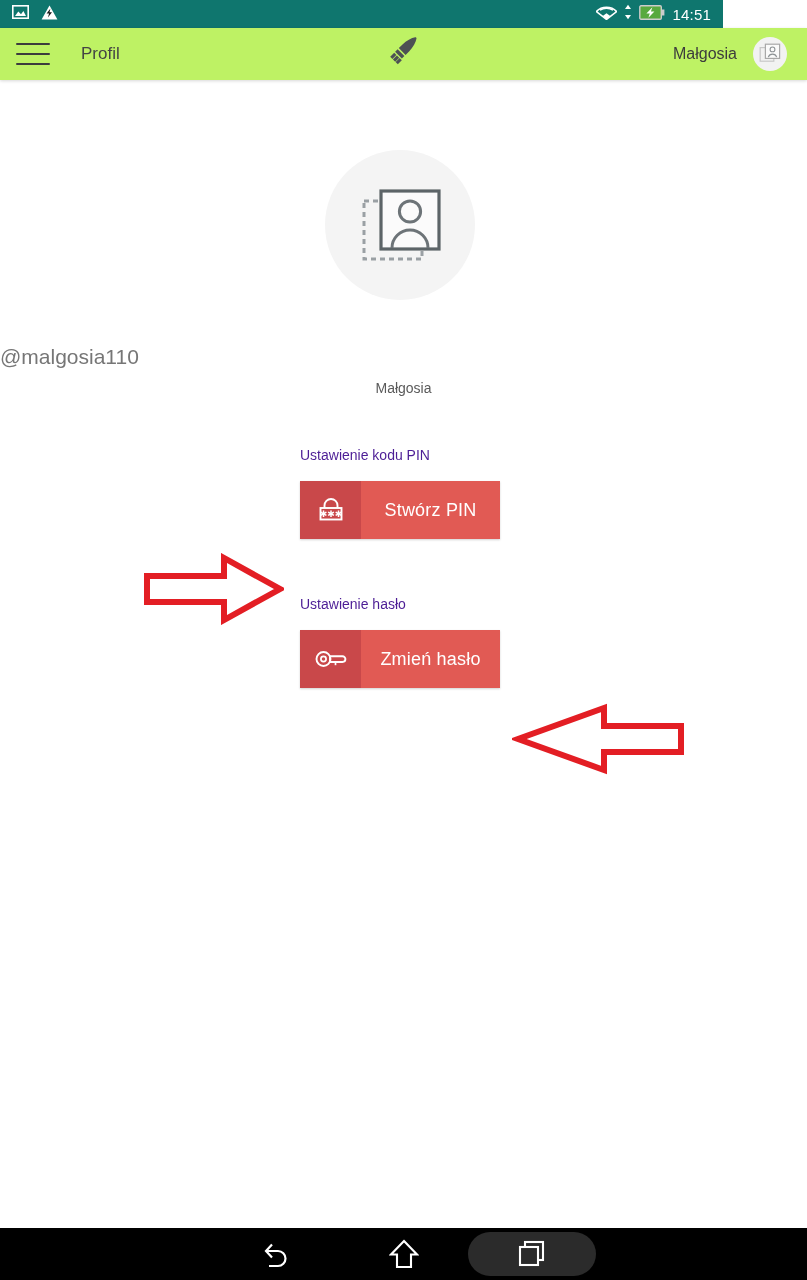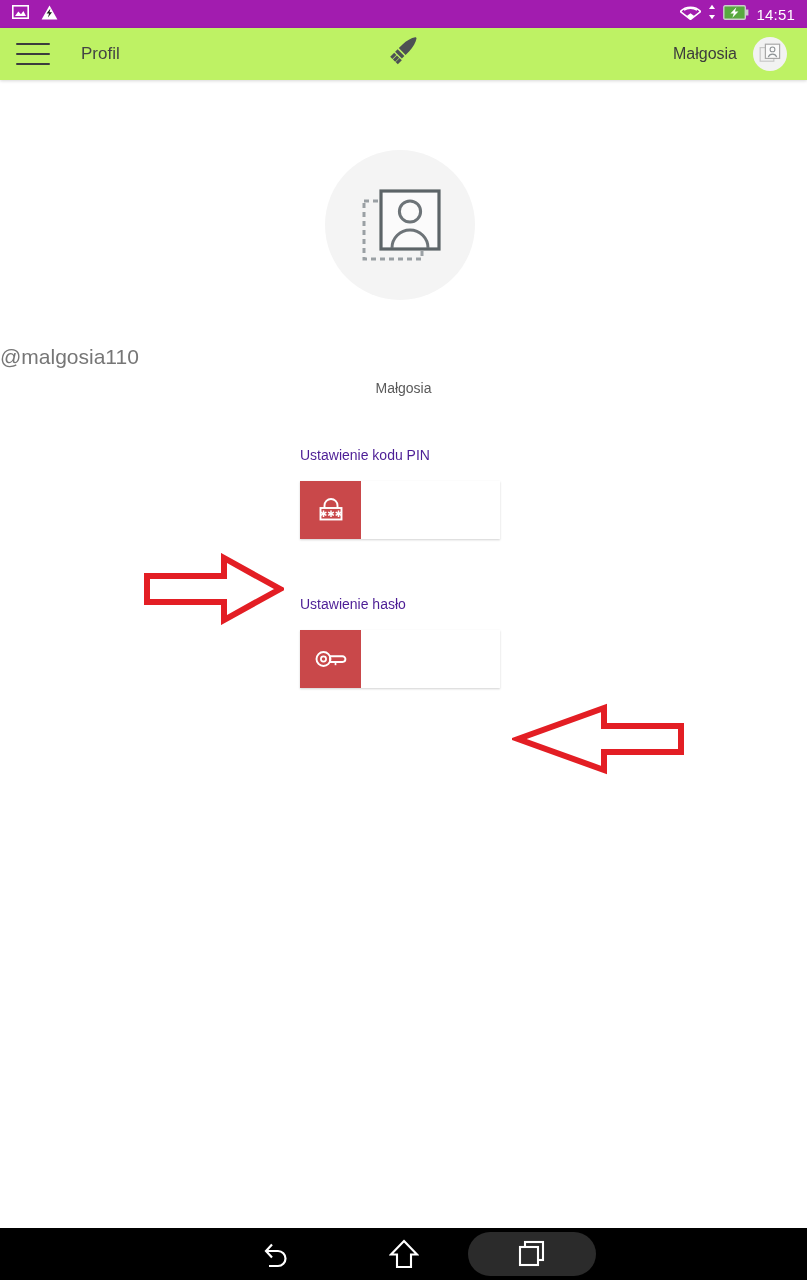--- a/index.html
+++ b/index.html
@@ -11,22 +11,22 @@
   }
   #screen {
     position:relative;
     width:807px; height:1280px;
     background:#ffffff;
   }
 
   
   #status-bar {
     position:absolute; top:0; left:0;
-    width:807px; height:28px;
-    background:#a21caf;
+    width:723px; height:28px;
+    background:#0f766e;
     display:flex; align-items:center;
   }
   .sb-left { display:flex; align-items:center; gap:12px; padding-left:12px; }
   .sb-right { margin-left:auto; display:flex; align-items:center; gap:7px; padding-right:12px; }
   .sb-time {
     color:#ffffff; font-size:15px; letter-spacing:.2px;
     font-family:"Liberation Sans", sans-serif;
   }
 
   
@@ -236,33 +236,39 @@
     <div class="action-button" id="btn-pin">
       <div class="ab-icon">
         <svg width="32" height="32" viewBox="0 0 32 32">
           <path d="M9.5 14 L9.5 11.5 A6.5 6.5 0 0 1 22.5 11.5 L22.5 14" fill="none" stroke="#ffffff" stroke-width="1.9"></path>
           <rect x="5.5" y="14" width="21" height="11.5" fill="none" stroke="#ffffff" stroke-width="1.9"></rect>
           <g fill="#ffffff" font-size="9" font-family="'Liberation Sans', sans-serif">
             <text x="16" y="23" text-anchor="middle">✱✱✱</text>
           </g>
         </svg>
       </div>
+      <div class="ab-body">
+        <span class="ab-label">Stwórz PIN</span>
+      </div>
     </div>
 
     <div class="section-label" id="label-pass">Ustawienie hasło</div>
 
     <div class="action-button" id="btn-pass">
       <div class="ab-icon">
         <svg width="34" height="26" viewBox="0 0 34 26">
           <circle cx="9.5" cy="13" r="7" fill="none" stroke="#ffffff" stroke-width="1.9"></circle>
           <circle cx="9.5" cy="13" r="2.6" fill="none" stroke="#ffffff" stroke-width="1.7"></circle>
           <path d="M16 10.2 L28.5 10.2 A2.9 2.9 0 0 1 28.5 16 L16 16 Z" fill="none" stroke="#ffffff" stroke-width="1.9" stroke-linejoin="round"></path>
           <path d="M21.5 16 L21.5 19.2" fill="none" stroke="#ffffff" stroke-width="1.7"></path>
         </svg>
       </div>
+      <div class="ab-body">
+        <span class="ab-label">Zmień hasło</span>
+      </div>
     </div>
 
     <div class="arrow" id="arrow-right">
       <svg width="140" height="72" viewBox="0 0 140 72">
         <path d="M3 23 L80 23 L80 5 L136 36 L80 67 L80 49 L3 49 Z" fill="#ffffff" stroke="#e31e24" stroke-width="6" stroke-linejoin="miter"></path>
       </svg>
     </div>
 
     <div class="arrow" id="arrow-left">
       <svg width="172" height="72" viewBox="0 0 172 72">

